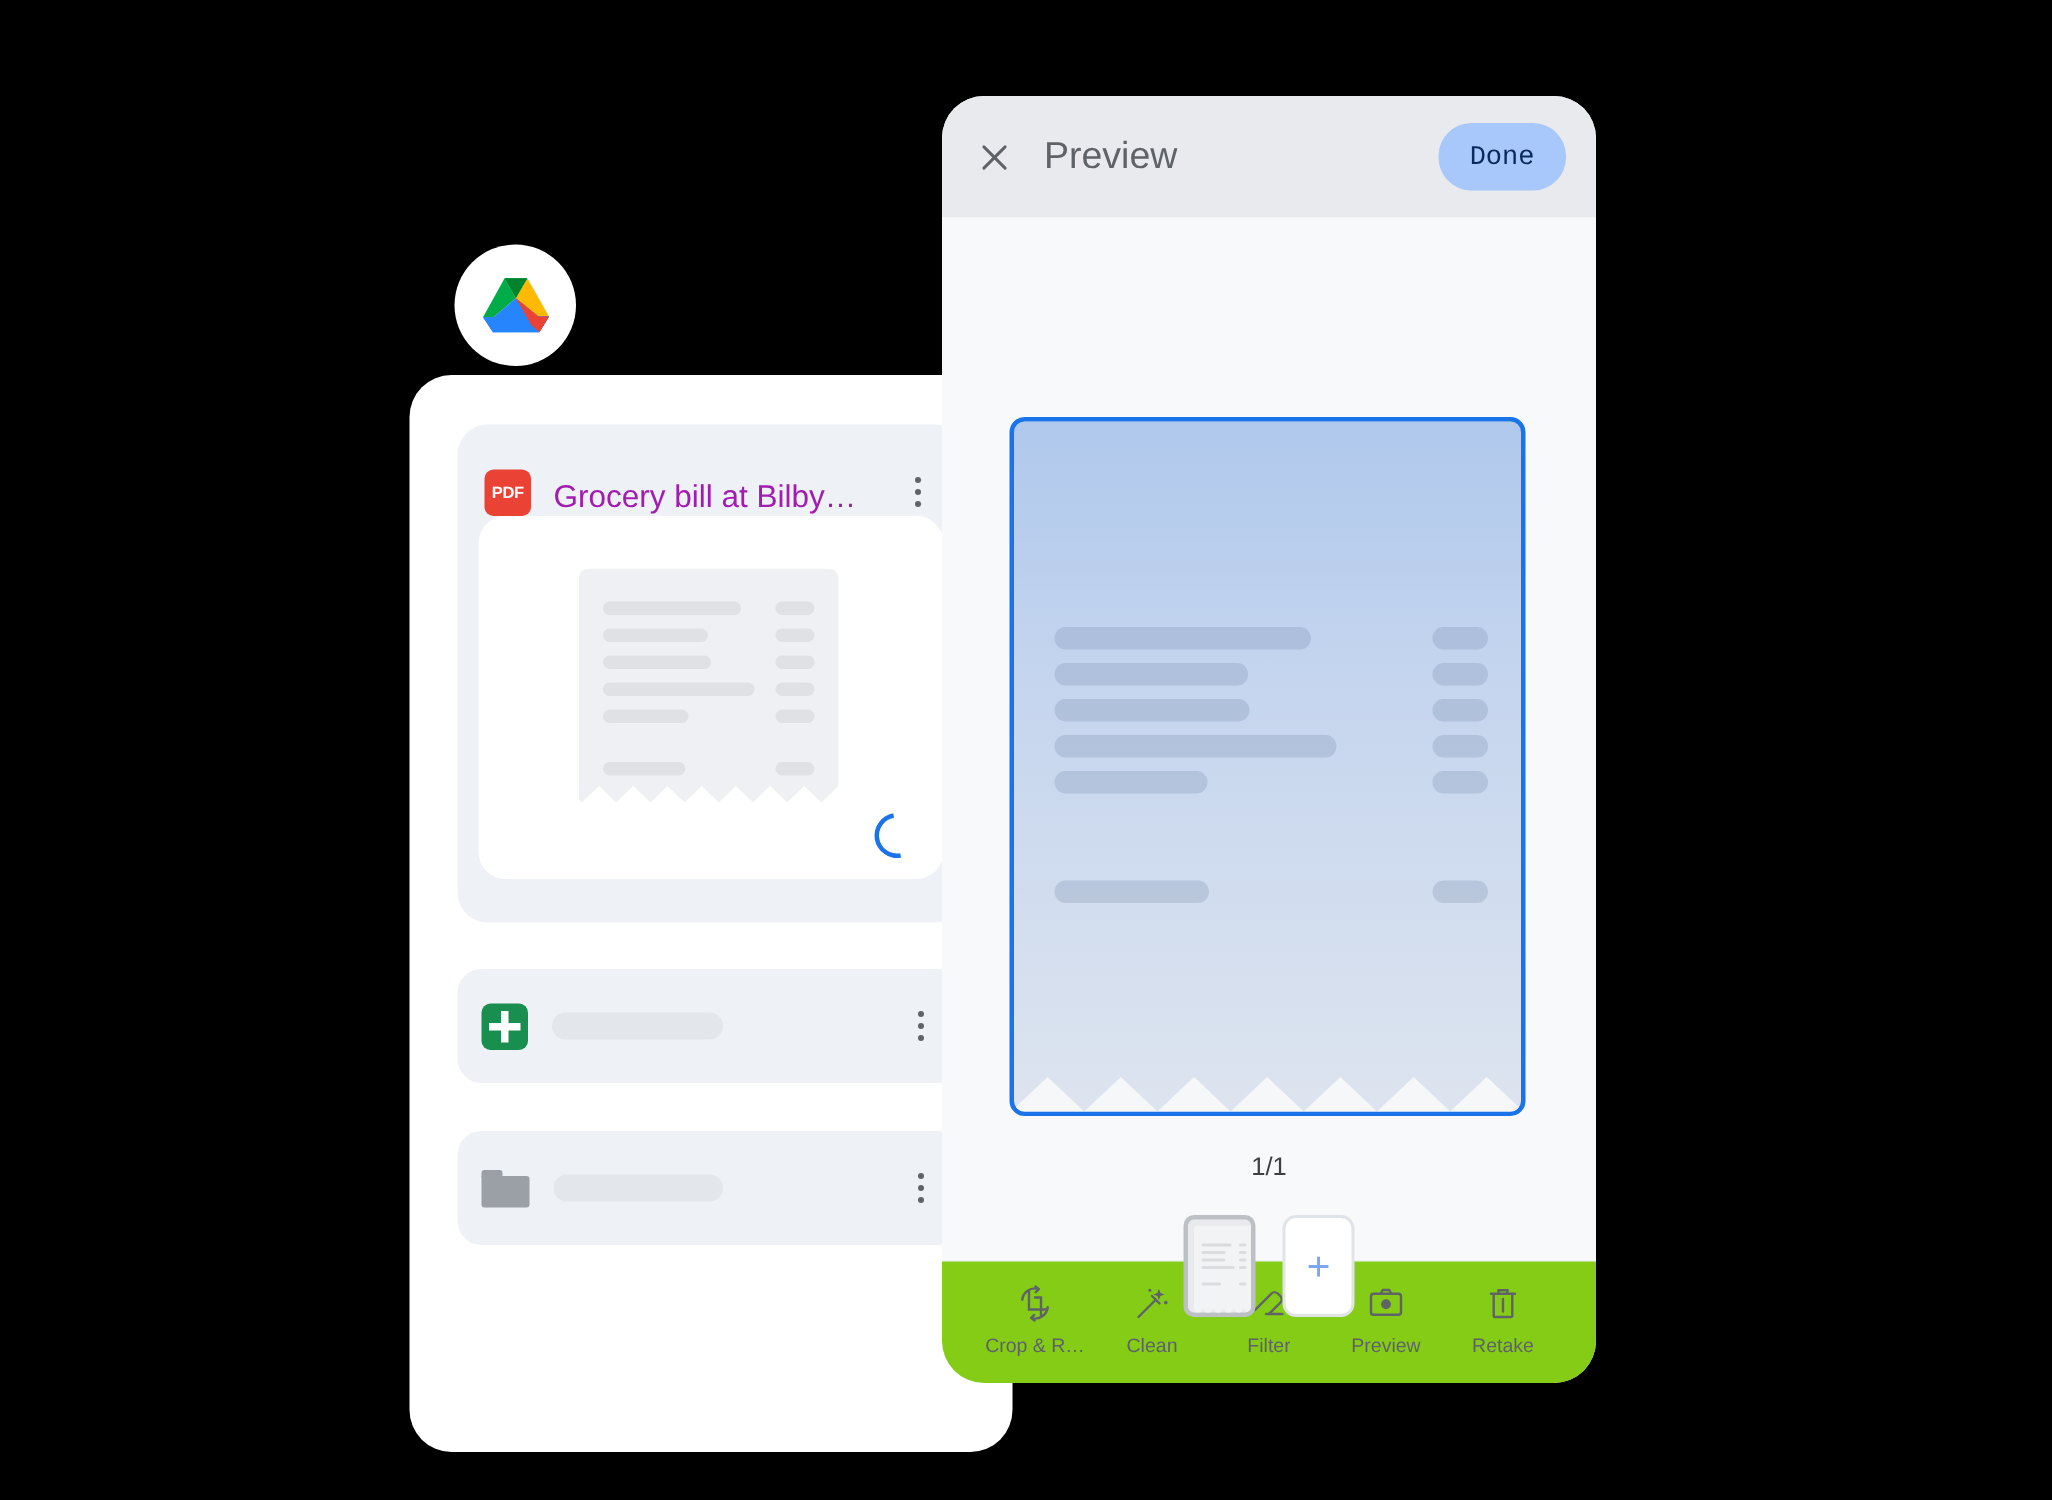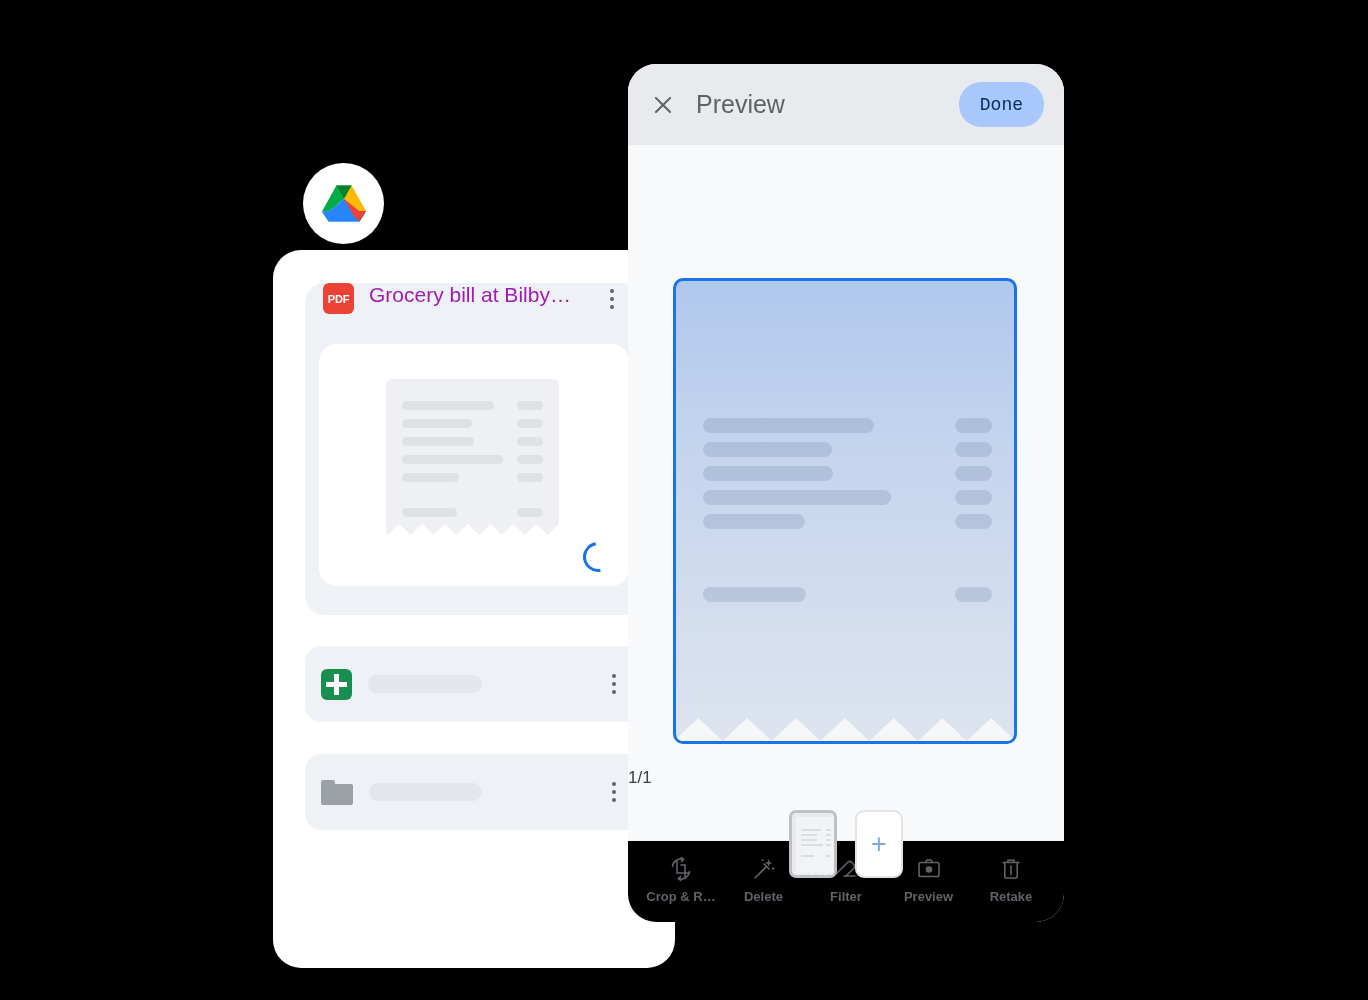--- a/index.html
+++ b/index.html
@@ -41,21 +41,21 @@
   }
   .file-row.featured {
     margin-top: 33px;
     border-radius: 20px;
     padding: 0;
     flex-direction: column; align-items: stretch;
     background: #eef1f6;
     height: 332px;
   }
   .featured-head {
-    display: flex; align-items: flex-start;
+    display: flex; align-items: flex-end;
     height: 61px; padding: 0 18px 0 18px;
   }
   .pdf-badge {
     width: 31px; height: 31px; border-radius: 6px;
     background: #ea4335;
     color: #ffffff;
     font-size: 11px; font-weight: bold; letter-spacing: -0.2px;
     display: flex; align-items: center; justify-content: center;
     flex: 0 0 auto;
     font-family: "Liberation Sans", sans-serif;
@@ -182,21 +182,21 @@
   .doc-amt {
     position: absolute; right: 22px; width: 37px; height: 15px;
     border-radius: 8px; background: rgba(115,135,170,0.26);
   }
   .zigzag {
     position: absolute; left: -2px; right: -2px; bottom: -1px; height: 25px;
   }
 
   .page-count {
     position: absolute; left: 0; right: 0; top: 623px;
-    font-size: 17px; color: #3c4043;
+    text-align: center; font-size: 17px; color: #3c4043;
   }
 
   .thumb-strip {
     position: absolute; left: 0; right: 0; top: 665px;
     display: flex; justify-content: center; align-items: flex-start; gap: 18px;
   }
   .page-thumb {
     width: 48px; height: 68px; border-radius: 7px;
     border: 3px solid #bdc1c6; background: #e8eaed;
     position: relative; overflow: hidden;
@@ -204,26 +204,25 @@
   }
   .add-page {
     width: 48px; height: 68px; border-radius: 9px;
     border: 2px solid #e0e3e7; background: #ffffff;
     display: flex; align-items: center; justify-content: center;
     color: #7ba6f0; font-size: 27px; line-height: 1;
     cursor: pointer;
   }
 
   .preview-toolbar {
-    height: 82px; background: #000000;
+    height: 82px; background: #84cc16;
     border-top: 1px solid #f1f3f4;
-    display: flex; align-items: center; justify-content: space-between;
+    display: flex; align-items: center; justify-content: center;
     padding: 0 14px 4px 14px;
     flex: 0 0 auto;
-    font-weight: bold;
   }
   .tool {
     display: flex; flex-direction: column; align-items: center; gap: 7px;
     cursor: pointer; width: 78px;
   }
   .tool-label {
     font-size: 13px; color: #5f6368; white-space: nowrap;
     overflow: hidden; text-overflow: ellipsis; max-width: 78px; text-align:center;
   }
   .tool svg { display:block; }
@@ -389,21 +388,21 @@
       <div class="tool">
         <span>
           <svg width="26" height="26" viewBox="0 0 26 26" fill="none" stroke="#5f6368" stroke-width="1.6">
             <path d="M4 22 L15.5 10.5" stroke-linecap="round"></path>
             <path d="M13 8 L18 13" stroke-linecap="round"></path>
             <path d="M17.6 3.2 L18.6 6 L21.4 7 L18.6 8 L17.6 10.8 L16.6 8 L13.8 7 L16.6 6 Z" fill="#5f6368" stroke="none"></path>
             <circle cx="22.2" cy="12.4" r="1.2" fill="#5f6368" stroke="none"></circle>
             <circle cx="11.6" cy="4.2" r="1" fill="#5f6368" stroke="none"></circle>
           </svg>
         </span>
-        <span class="tool-label">Delete</span>
+        <span class="tool-label">Clean</span>
       </div>
 
       <div class="tool">
         <span>
           <svg width="26" height="26" viewBox="0 0 26 26" fill="none" stroke="#5f6368" stroke-width="1.6">
             <path d="M3.5 17.5 L14.5 6.5 A3.2 3.2 0 0 1 19 6.5 L20.5 8 A3.2 3.2 0 0 1 20.5 12.5 L13 20" stroke-linecap="round" stroke-linejoin="round"></path>
             <path d="M11 20 L22 20" stroke-linecap="round"></path>
           </svg>
         </span>
         <span class="tool-label">Filter</span>

